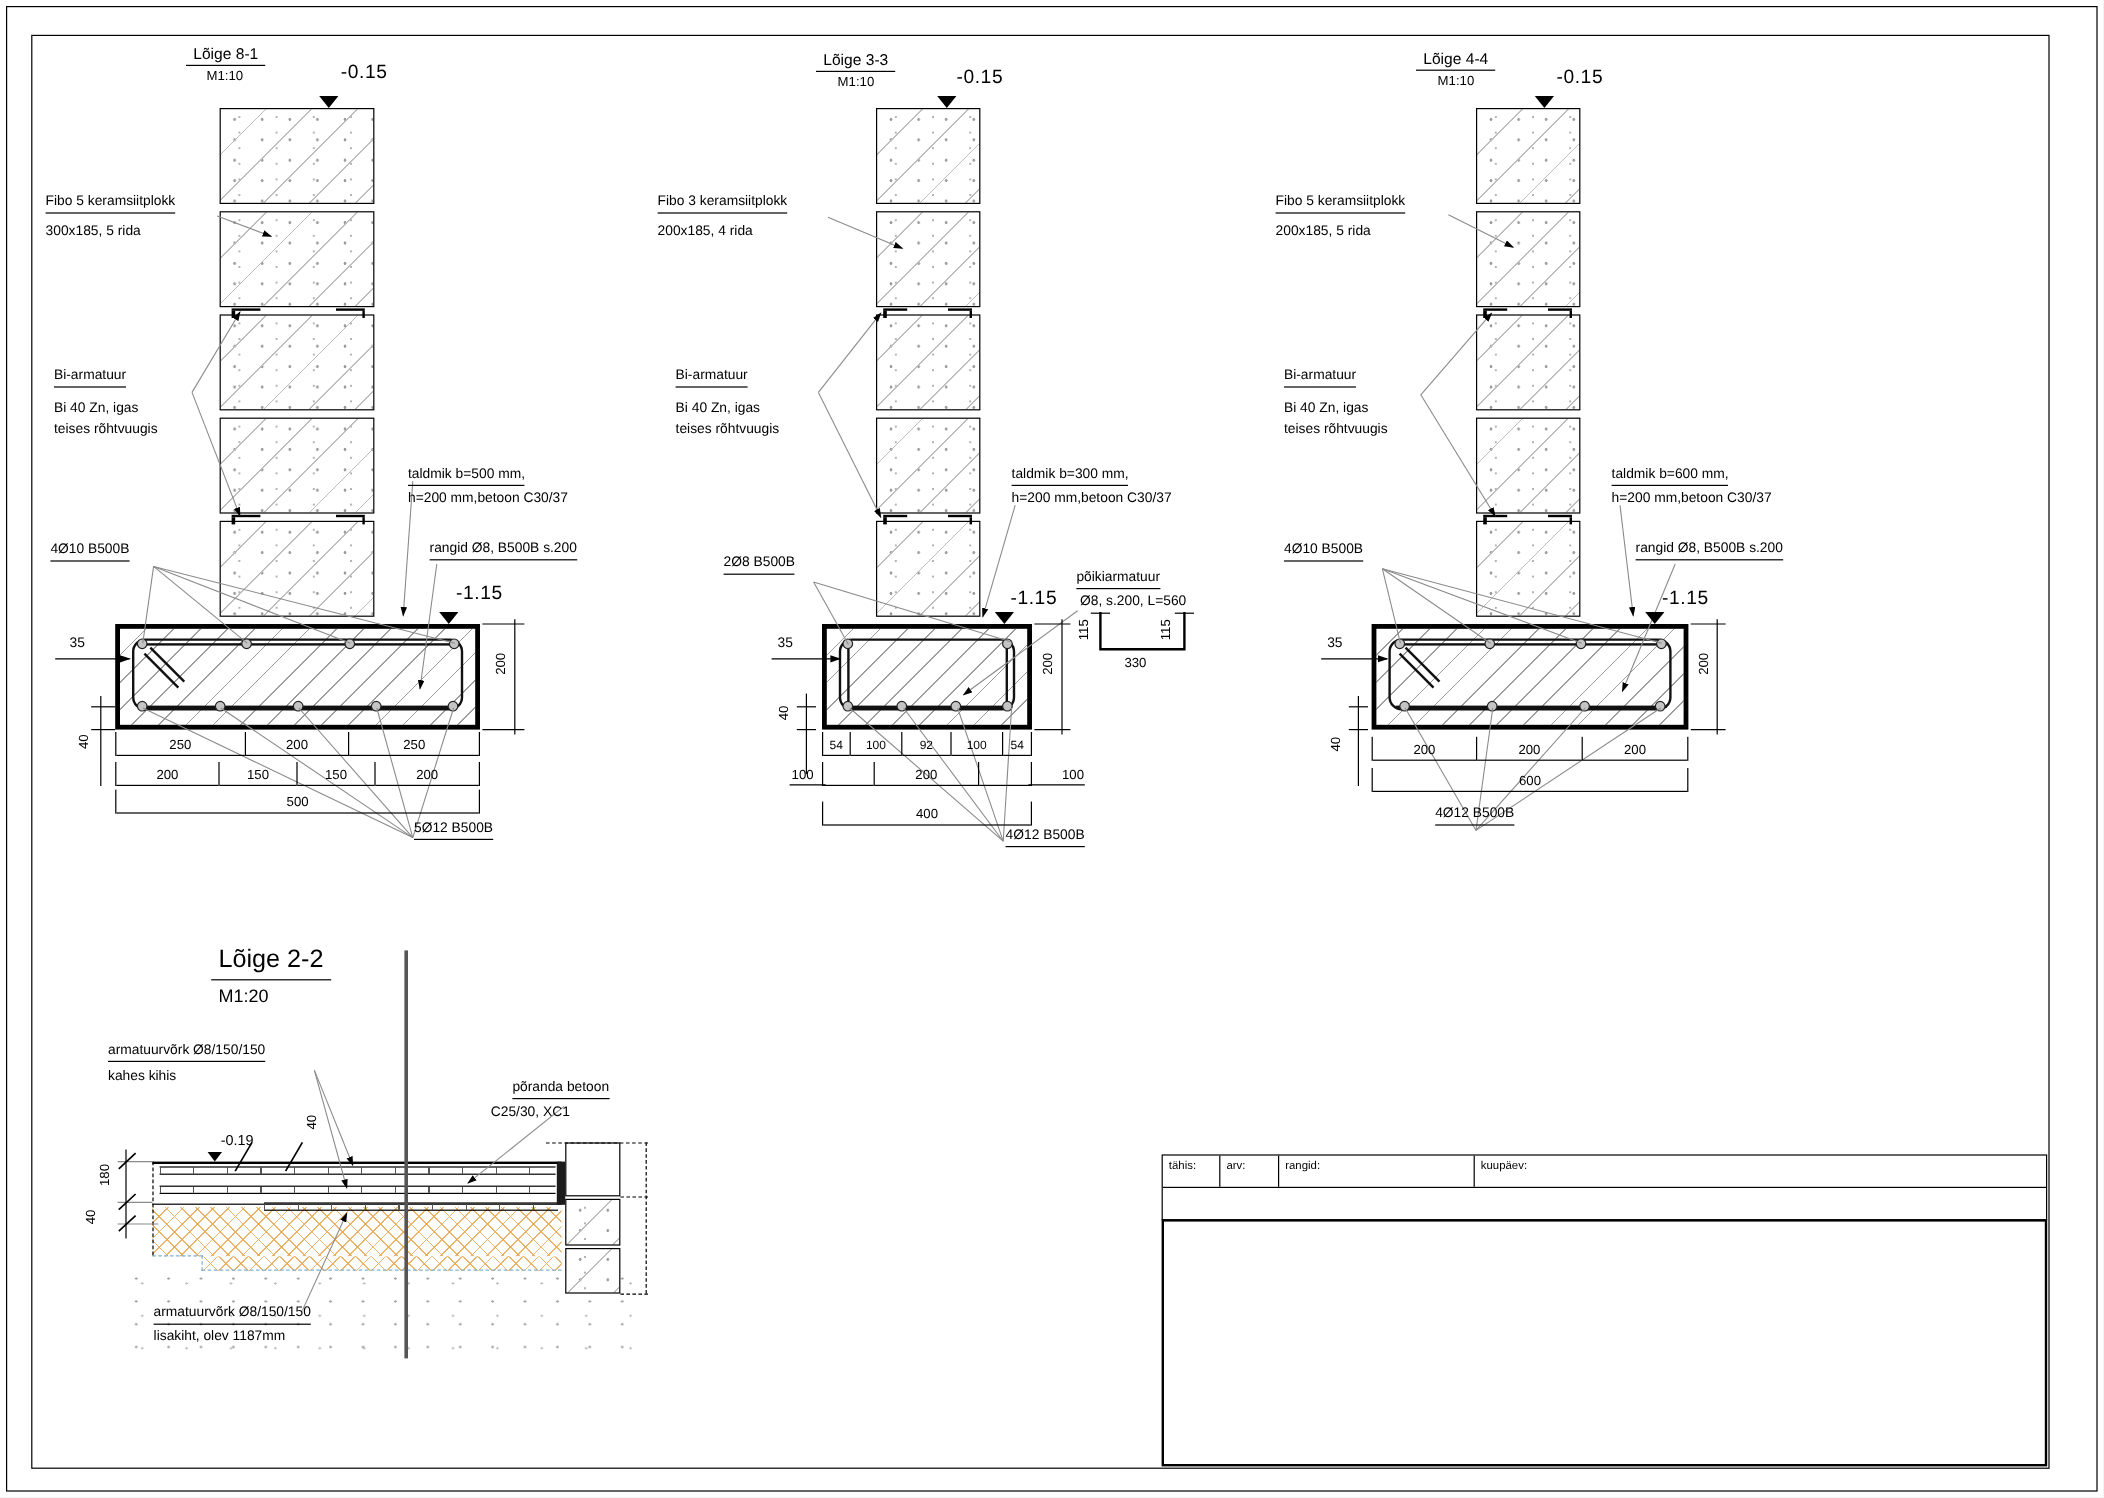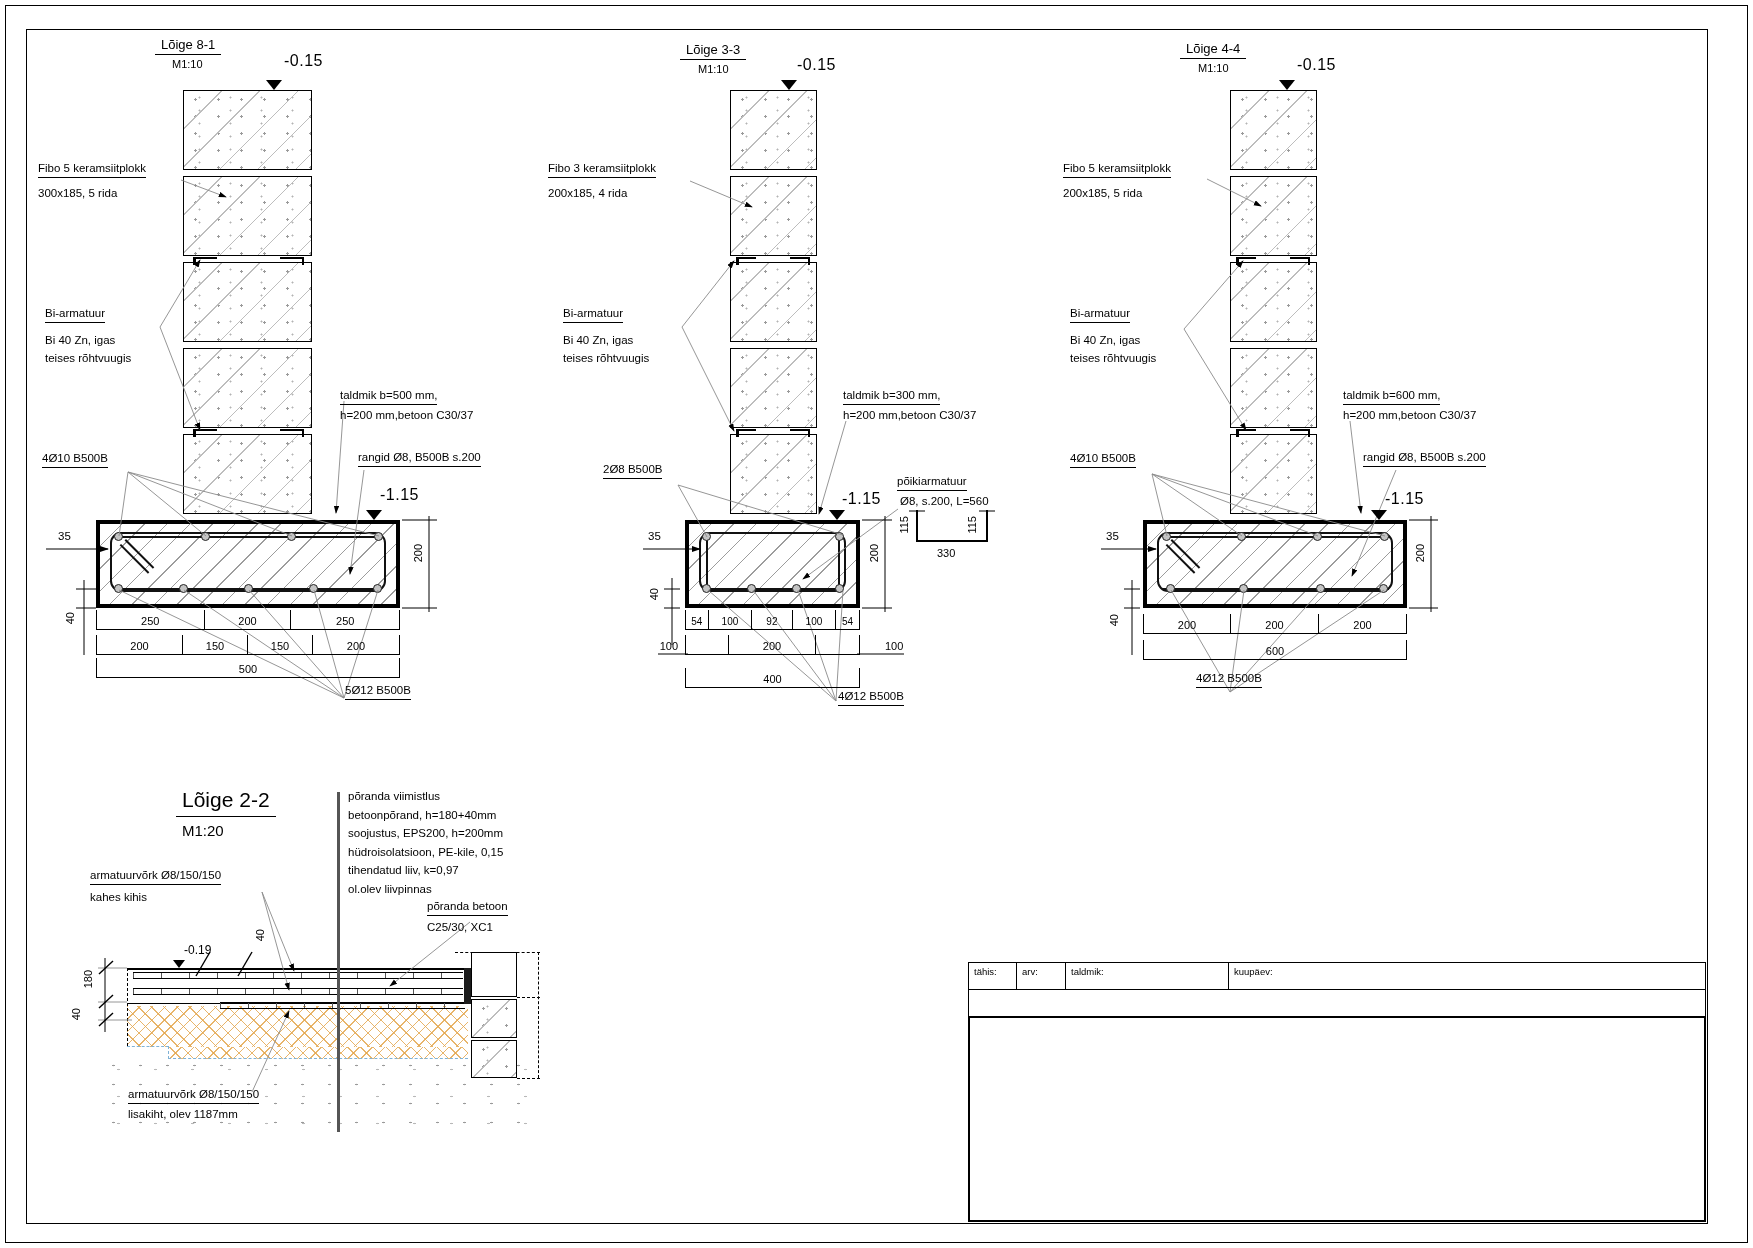--- a/index.html
+++ b/index.html
@@ -295,33 +295,25 @@
     <div class="dimseg" style="width:264px">
         <span>600</span>
       </div>
   </div>
   <div class="lbl u" style="left:1196px;top:672px">4Ø12 B500B</div>
 
   <div class="sect-title" style="left:176px;top:788px;font-size:21px;padding-bottom:4px">Lõige 2-2</div>
   <div class="scale" style="left:182px;top:822px;font-size:15px">M1:20</div>
 
   <div class="cline" style="left:337px;top:792px;height:340px"></div>
-  <div class="lbl" style="left:348px;top:787px;line-height:18.5px">
-    <div>põranda viimistlus</div>
-    <div>betoonpõrand, h=180+40mm</div>
-    <div>soojustus, EPS200, h=200mm</div>
-    <div>hüdroisolatsioon, PE-kile, 0,15</div>
-    <div>tihendatud liiv, k=0,97</div>
-    <div>ol.olev liivpinnas</div>
-  </div>
 
   <div class="lbl u" style="left:90px;top:869px">armatuurvõrk Ø8/150/150</div>
   <div class="lbl" style="left:90px;top:891px">kahes kihis</div>
   <div class="lbl u" style="left:427px;top:900px">põranda betoon</div>
-  <div class="lbl" style="left:427px;top:921px">C25/30, XC1</div>
+  <div class="lbl" style="left:409px;top:921px">C25/30, XC1</div>
   <div class="lbl" style="left:184px;top:944px;font-size:12px">-0.19</div>
   <div class="tri sm" style="left:173px;top:960px"></div>
   <div class="vtext" style="left:254px;top:929px">40</div>
   <div class="vtext" style="left:82px;top:970px">180</div>
   <div class="vtext" style="left:70px;top:1008px">40</div>
 
   <div class="sand" style="left:100px;top:1056px;width:440px;height:72px"></div>
   <div class="slab" style="left:127px;top:968px;width:341px;height:36px"></div>
   <div class="mesh" style="left:133px;top:972px;width:330px"></div>
   <div class="mesh" style="left:133px;top:988px;width:330px"></div>
@@ -343,21 +335,21 @@
   <div class="dashh" style="left:517px;top:1078px;width:23px"></div>
   <div class="dashv" style="left:538px;top:952px;height:126px"></div>
 
   <div class="lbl u" style="left:128px;top:1088px">armatuurvõrk Ø8/150/150</div>
   <div class="lbl" style="left:128px;top:1108px">lisakiht, olev 1187mm</div>
 
   <div class="tb-strip">
     <div class="tb-row">
       <div class="tb-cell" style="width:48px">tähis:</div>
       <div class="tb-cell" style="width:49px">arv:</div>
-      <div class="tb-cell" style="width:163px">taldmik:</div>
+      <div class="tb-cell" style="width:163px">rangid:</div>
       <div class="tb-cell" style="width:134px">kuupäev:</div>
     </div>
     <div class="tb-row"></div>
   </div>
   <div class="tb-box"></div>
 
   <svg class="overlay" width="1753" height="1248" viewBox="0 0 1753 1248">
     <defs>
       <marker id="ar" markerWidth="9" markerHeight="8" refX="8" refY="3" orient="auto">
         <path d="M0,0L9,3L0,6Z" fill="#000"></path>

